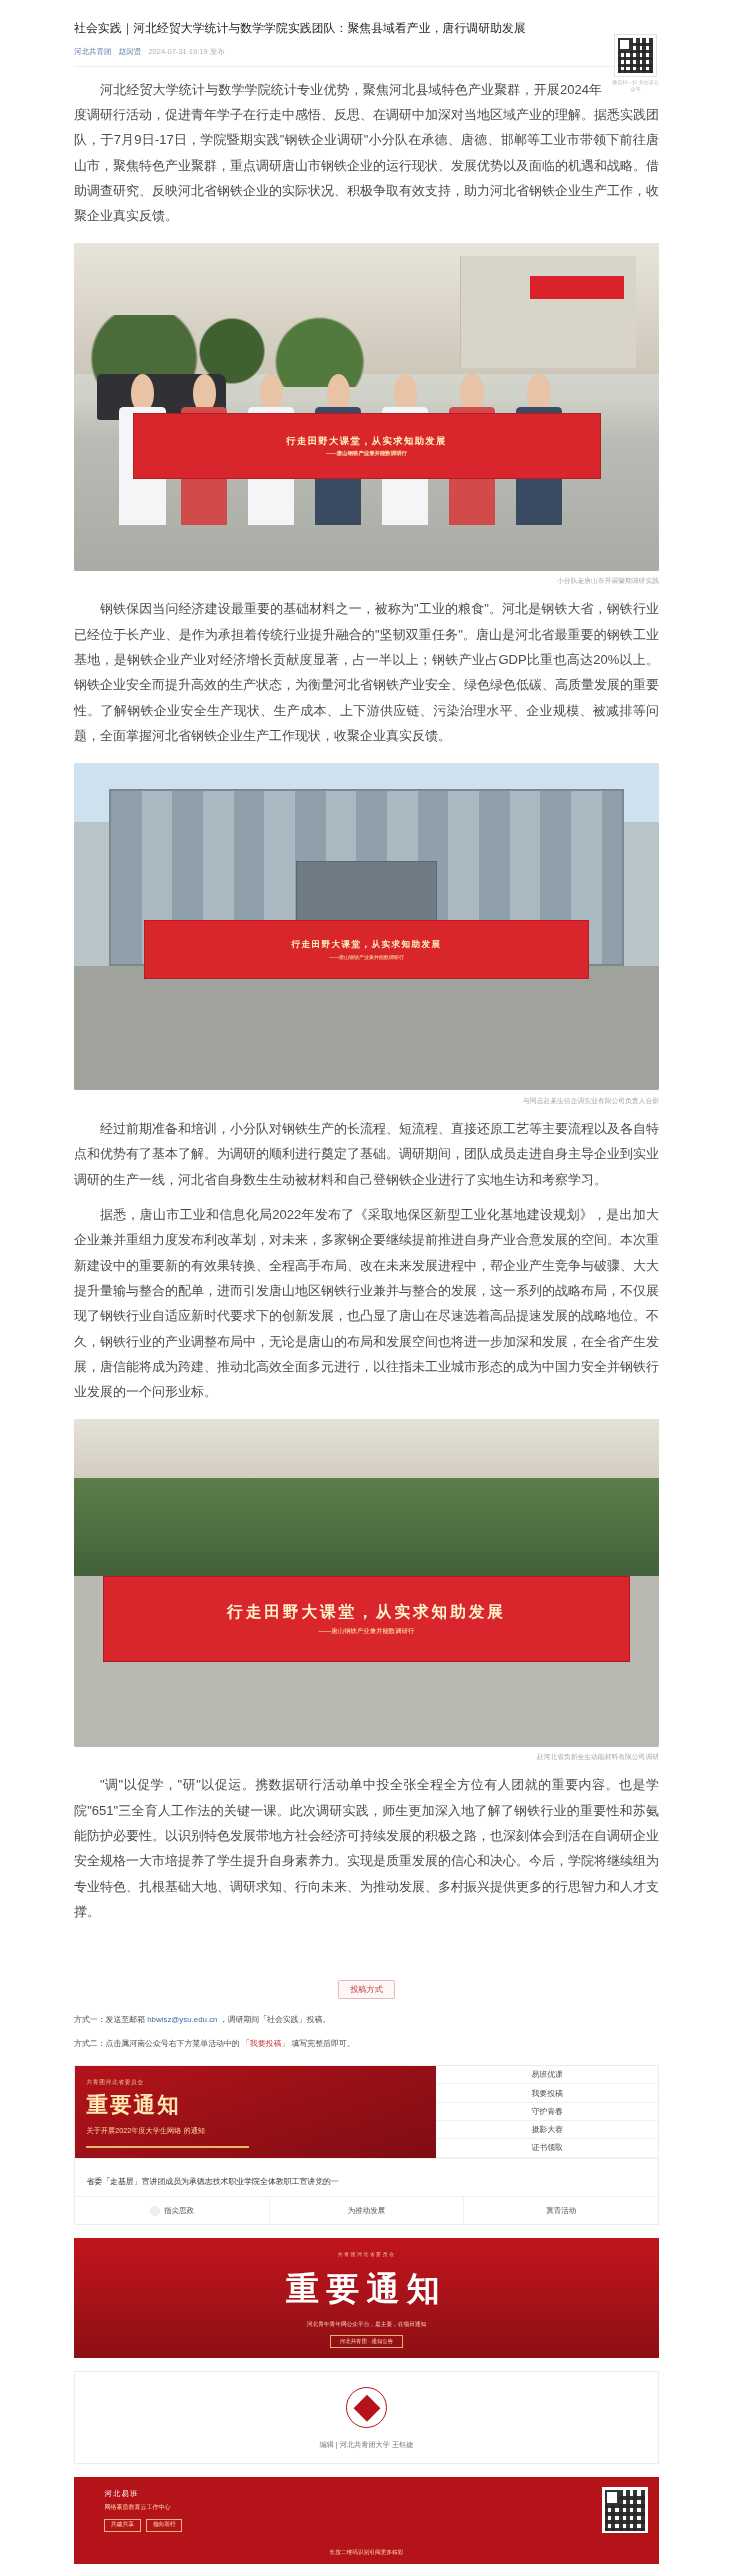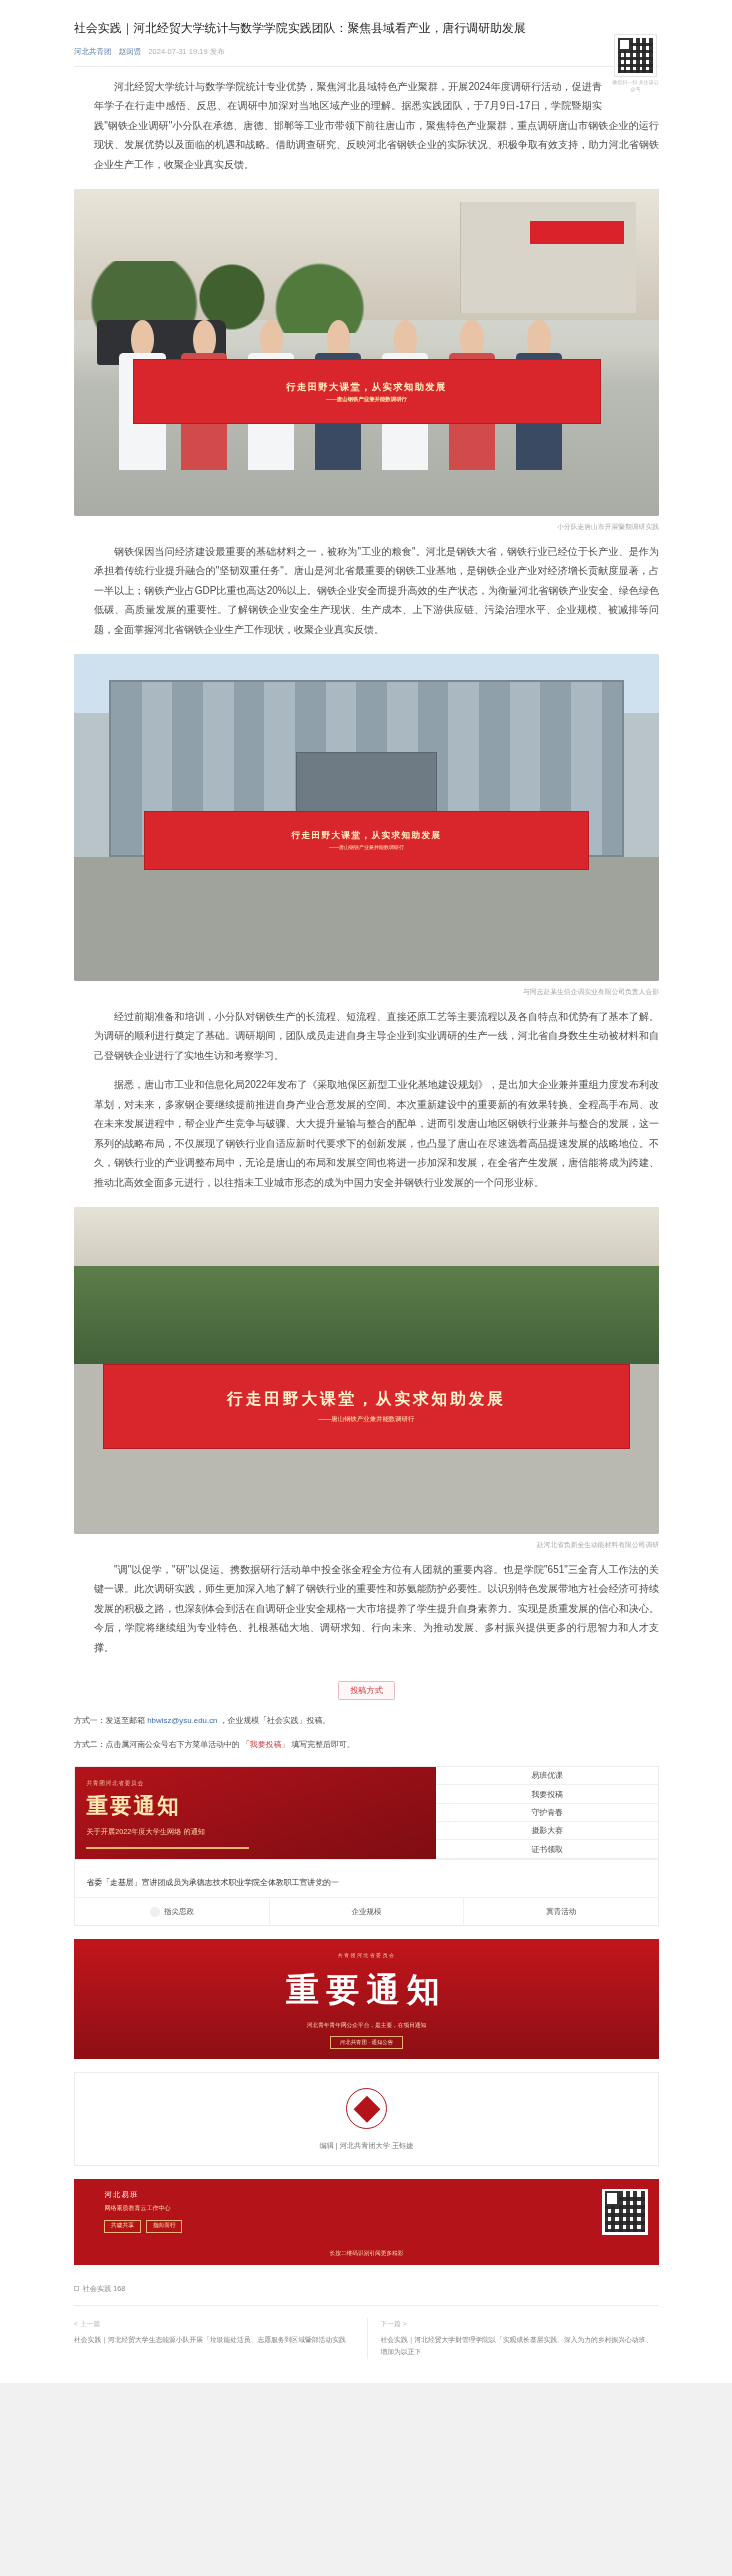--- a/index.html
+++ b/index.html
@@ -26,22 +26,22 @@
   .qr-float {
     float:right; width:47px; text-align:center; margin:-33px 0 4.3px 10px;
   }
   .qr-float .box {
     width:43px; height:43px; background:#fff; border:0.7px solid #e3e3e3;
     margin:0 auto; position:relative; overflow:hidden;
   }
   .qr-float .cap { font-size:5px; color:#b3b3b3; line-height:1.4; margin-top:2.1px; }
 
   p.body {
-    margin-top:10px; font-size:10px; line-height:1.95; color:#4b4b4b;
-    text-align:justify; text-indent:2em;margin-left:20px;
+    margin-top:10px; font-size:13px; line-height:1.95; color:#4b4b4b;
+    text-align:justify; text-indent:2em;
   }
   .figure { margin:14.3px 0 2.9px 0; text-align:right; }
   .figure .img {
     width:100%; height:0; padding-bottom:56%; position:relative;
     overflow:hidden; border-radius:1.4px;
   }
   .figure .cap { font-size:6.8px; color:#a8a8a8; margin-top:5.7px; }
 
   
   .photo1 { background:linear-gradient(#cfe0ef 0%, #e3eef6 28%, #d8d9d2 29%, #cfd0c8 48%, #b9bcb4 60%, #a9aca4 100%); }
@@ -99,20 +99,21 @@
      flex-direction:column; align-items:center; justify-content:center; }
   .photo3 .banner .l1 { font-size:15.7px; letter-spacing:2.9px; color:#fff6cf; font-weight:bold;}
   .photo3 .banner .l2 { font-size:6.4px; margin-top:4.3px; color:#ffe9a8; }
 
   
   .submit-head { text-align:center; margin:24px 0 13px; }
   .submit-head .pill {
     display:inline-block; position:relative; font-size:8.2px; color:#c8373d;
     padding:2.9px 11.4px; border:0.7px solid #e8b9bb; border-radius:1.4px;
     background:#fdf7f7;
+    margin-top:32px;
   }
   p.way { margin-top:8.6px; font-size:7.9px; line-height:1.9; color:#4b4b4b; }
   p.way .mail { color:#3a6ea5; }
   p.way .hl { color:#c8373d; }
 
   
   .poster {
     margin:14.3px 0 0; width:100%; border:0.7px solid #ececec; background:#fff;
     overflow:hidden;
   }
@@ -298,21 +299,21 @@
 
     <p class="body">"调"以促学，"研"以促运。携数据研行活动单中投全张全程全方位有人团就的重要内容。也是学院"651"三全育人工作法的关键一课。此次调研实践，师生更加深入地了解了钢铁行业的重要性和苏氨能防护必要性。以识别特色发展带地方社会经济可持续发展的积极之路，也深刻体会到活在自调研企业安全规格一大市培提养了学生提升自身素养力。实现是质重发展的信心和决心。今后，学院将继续组为专业特色、扎根基础大地、调研求知、行向未来、为推动发展、多村振兴提供更多的行思智力和人才支撑。</p>
 
     <div class="submit-head">
       <span class="pill">投稿方式</span>
     </div>
 
     <p class="way">
       <span>方式一：发送至邮箱</span>
       <span class="mail">hbwisz@ysu.edu.cn</span>
-      <span>，企业规模「社会实践」投稿。</span>
+      <span>，调研期间「社会实践」投稿。</span>
     </p>
     <p class="way">
       <span>方式二：点击属河南公众号右下方菜单活动中的</span>
       <span class="hl">「我要投稿」</span>
       <span>填写完整后即可。</span>
     </p>
 
     <div class="poster">
       <div class="poster-top">
         <div class="poster-left">
@@ -332,21 +333,21 @@
       </div>
       <div class="poster-rows">
         <div class="row">省委「走基层」宣讲团成员为承德志技术职业学院全体教职工宣讲党的一</div>
       </div>
       <div class="poster-foot">
         <div class="cell">
           <span class="dot-ico"></span>
           <span>指尖思政</span>
         </div>
         <div class="cell">
-          <span>企业规模</span>
+          <span>为推动发展</span>
         </div>
         <div class="cell">
           <span>冀青活动</span>
         </div>
       </div>
     </div>
 
     <div class="poster2">
       <div class="tiny">共青团河北省委员会</div>
       <div class="huge">重要通知</div>

